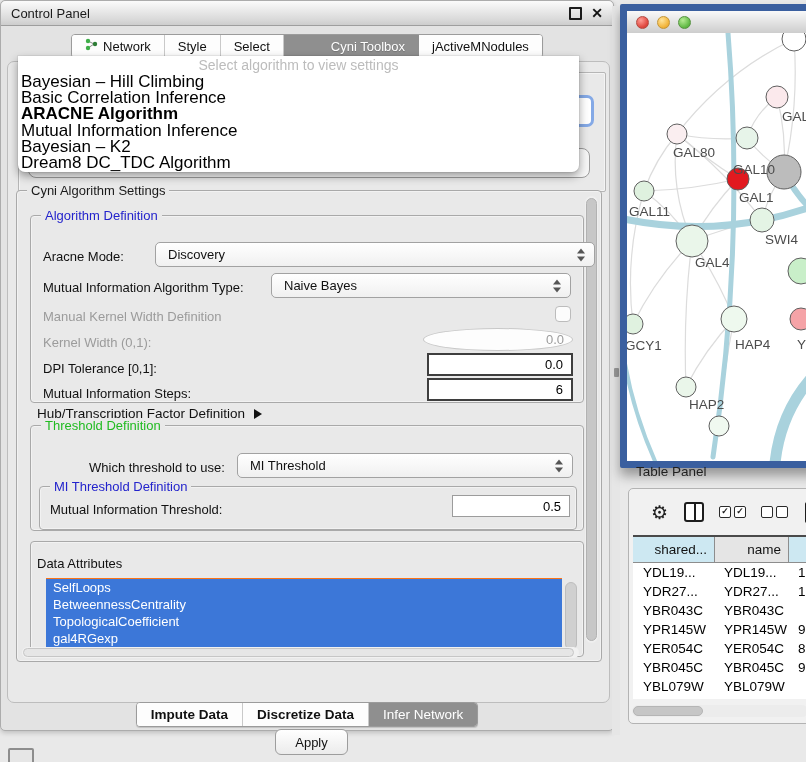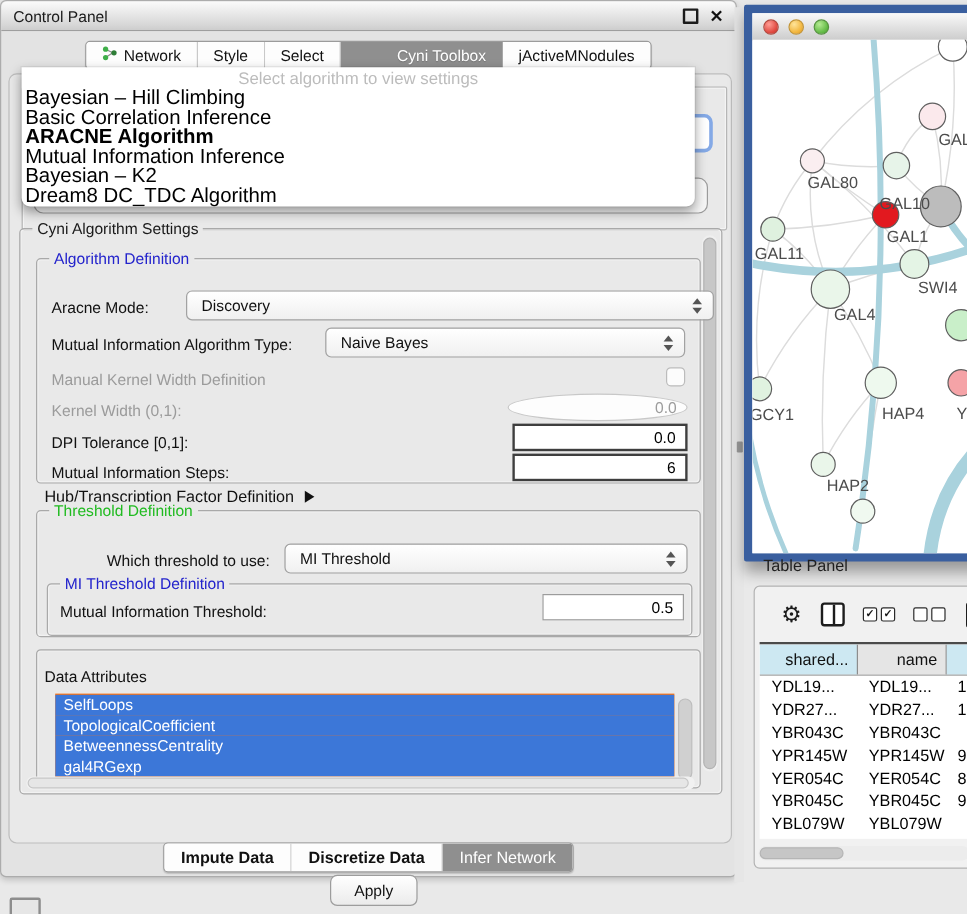--- a/index.html
+++ b/index.html
@@ -247,22 +247,22 @@
           <span class="legend blue-t" style="background:#e9e9e9;">MI Threshold Definition</span>
           <span class="lbl" style="left:10px;top:15px;">Mutual Information Threshold:</span>
           <input class="field" style="left: 412px; top: 8px; width: 118px; height: 22px; border: 1px solid rgb(156, 156, 156); color: rgb(0, 0, 0);" value="0.5">
         </div>
       </div>
 
       <div class="abs fieldset" id="src-group">
         <span class="lbl" style="left:6px;top:14px;">Data Attributes</span>
         <ul id="attr-list">
             <li class="sel">SelfLoops</li>
+            <li class="sel">BetweennessCentrality</li>
             <li class="sel">TopologicalCoefficient</li>
-            <li class="sel">BetweennessCentrality</li>
             <li class="sel">gal4RGexp</li>
           </ul>
         <div id="attr-scroll"></div>
       </div>
 
       <div class="hscroll">
           <div class="thumb"></div>
         </div>
     </div>
 

